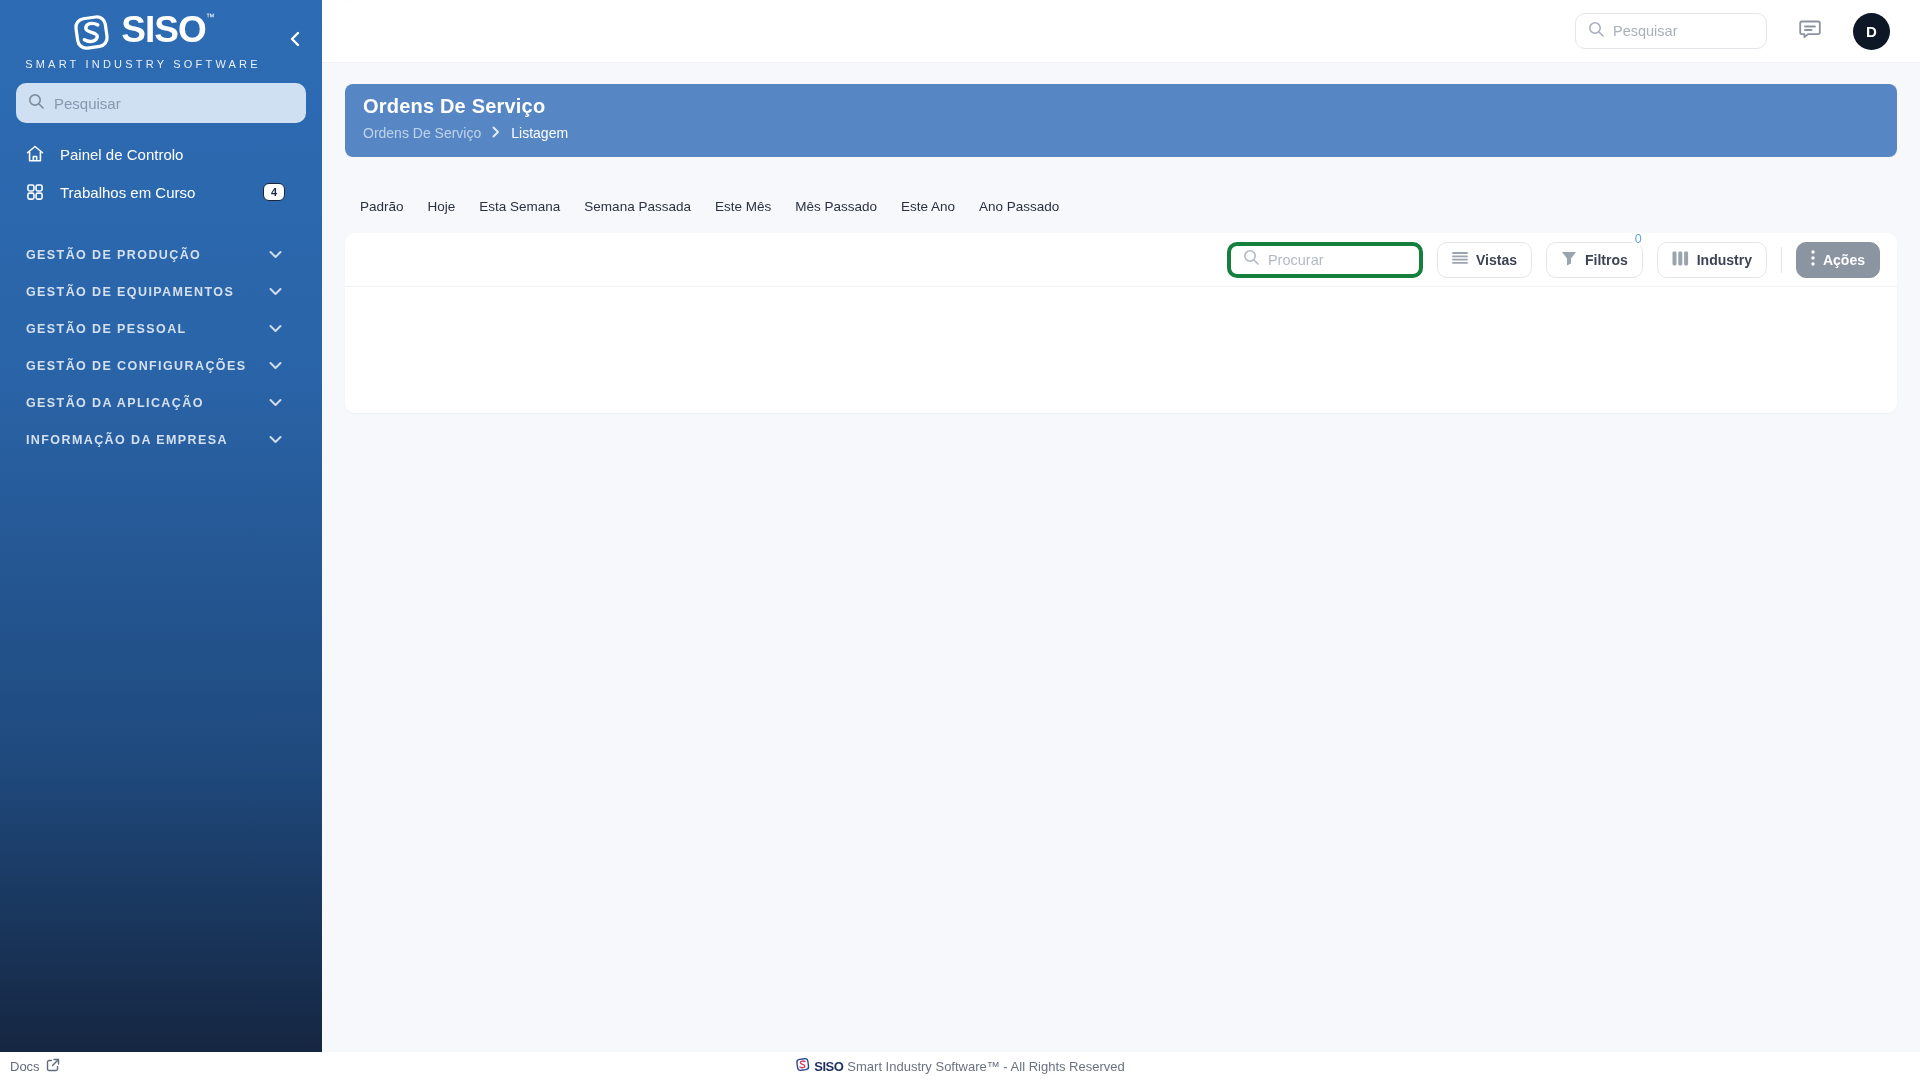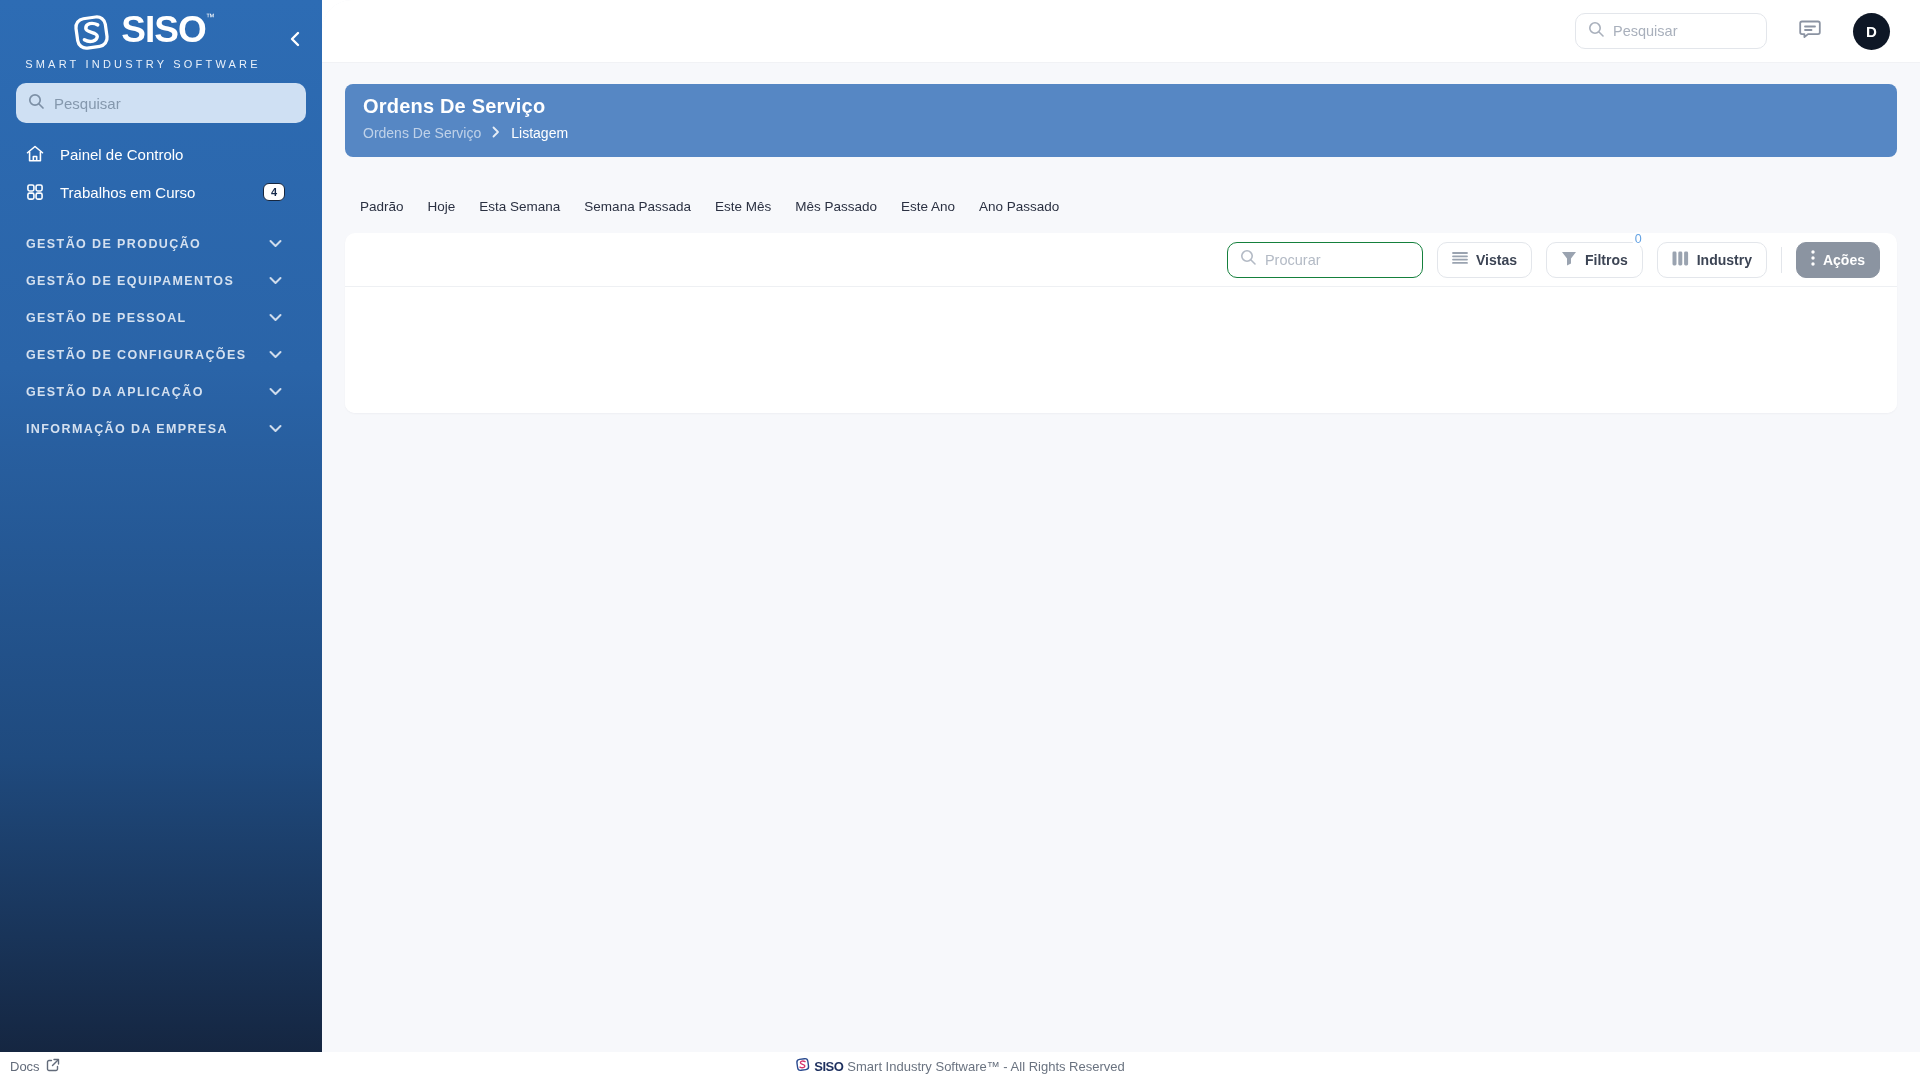--- a/index.html
+++ b/index.html
@@ -25,21 +25,21 @@
   .side-search input { border:none; outline:none; background:transparent; flex:1;
     font-size:15px; color:#3c4c60; font-family:"Liberation Sans",sans-serif; }
   .side-search input::placeholder { color:#8598ad; }
   .nav-item { height:38px; display:flex; align-items:center; gap:15px;
     padding:0 37px 0 25px; font-size:15px; font-weight:500; cursor:pointer; }
   .nav-item .nav-ic { width:20px; height:20px; flex:0 0 20px; display:flex; }
   .nav-badge { margin-left:auto; background:#fff; color:#15294a;
     border:1.5px solid #16263e; border-radius:6px; font-size:11px; font-weight:700;
     padding:1px 7px; line-height:14px; }
   .side-sections { margin-top:14px; }
-  .section-item { height:37px; display:flex; align-items:center; justify-content:space-between;
+  .section-item { height:37px; display:flex; align-items:flex-end; justify-content:space-between;
     padding:0 40px 0 26px; font-size:12.5px; font-weight:700; letter-spacing:1.4px;
     color:#d4e0ef; cursor:pointer; }
 
   
   .main { flex:1; height:1052px; background:#f7f8fb; border-top-left-radius:30px;
     overflow:hidden; display:flex; flex-direction:column; }
   .topbar { height:63px; background:#fff; border-top-left-radius:30px;
     display:flex; align-items:center; justify-content:flex-end; gap:30px;
     padding-right:30px; border-bottom:1px solid #f1f2f5; }
   .top-search { width:192px; height:36px; border:1px solid #e3e6eb; border-radius:10px;
@@ -60,21 +60,21 @@
   .crumb-parent { color:rgba(255,255,255,0.62); cursor:pointer; }
   .crumb-current { color:#ffffff; }
 
   .tabs { margin-top:42px; padding-left:15px; display:flex; gap:24px; }
   .tab { font-size:13.5px; font-weight:500; color:#2b3142; cursor:pointer; white-space:nowrap; }
 
   .card { margin-top:19px; background:#fff; border-radius:10px;
     box-shadow:0 1px 2px rgba(16,24,40,0.04); }
   .toolbar { height:54px; display:flex; align-items:center; justify-content:flex-end;
     gap:14px; padding:0 17px; border-bottom:1px solid #eef0f3; }
-  .tb-search { width:196px; height:36px; border:1px solid #15803d; border-radius:10px;
+  .tb-search { width:196px; height:36px; border:4px solid #15803d; border-radius:10px;
     display:flex; align-items:center; gap:8px; padding:0 12px; background:#fff; }
   .tb-search input { border:none; outline:none; flex:1; min-width:0; font-size:14.5px;
     color:#4a5263; font-family:"Liberation Sans",sans-serif; }
   .tb-search input::placeholder { color:#b3bac5; }
   .tb-btn { position:relative; height:36px; border:1px solid #e3e6eb; border-radius:10px;
     background:#fff; display:flex; align-items:center; gap:8px; padding:0 14px;
     font-size:14px; font-weight:700; color:#3c4454; cursor:pointer;
     font-family:"Liberation Sans",sans-serif; }
   .tb-badge { position:absolute; top:-11px; right:-3px; color:#64a2e3; font-size:12.5px;
     font-weight:500; background:#fff; padding:0 3px; border-radius:8px; }

